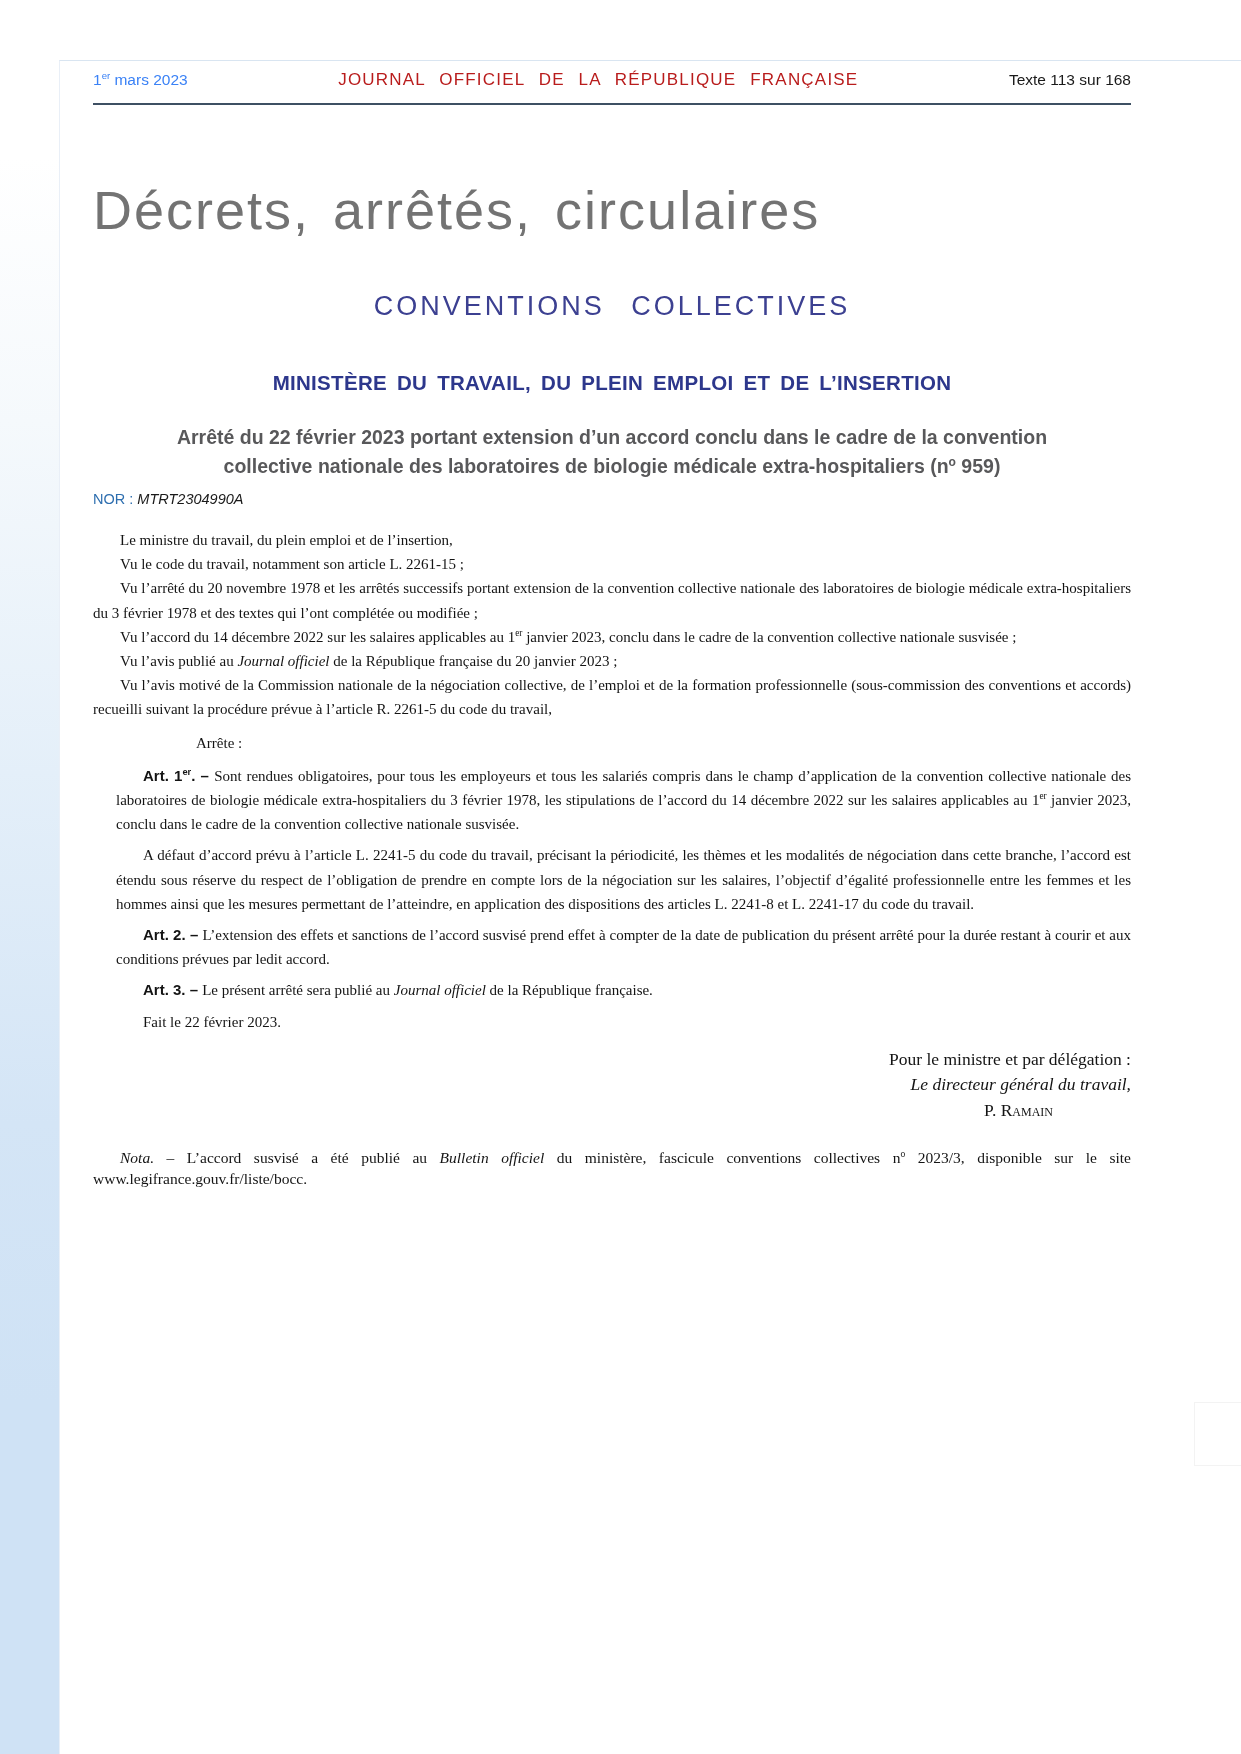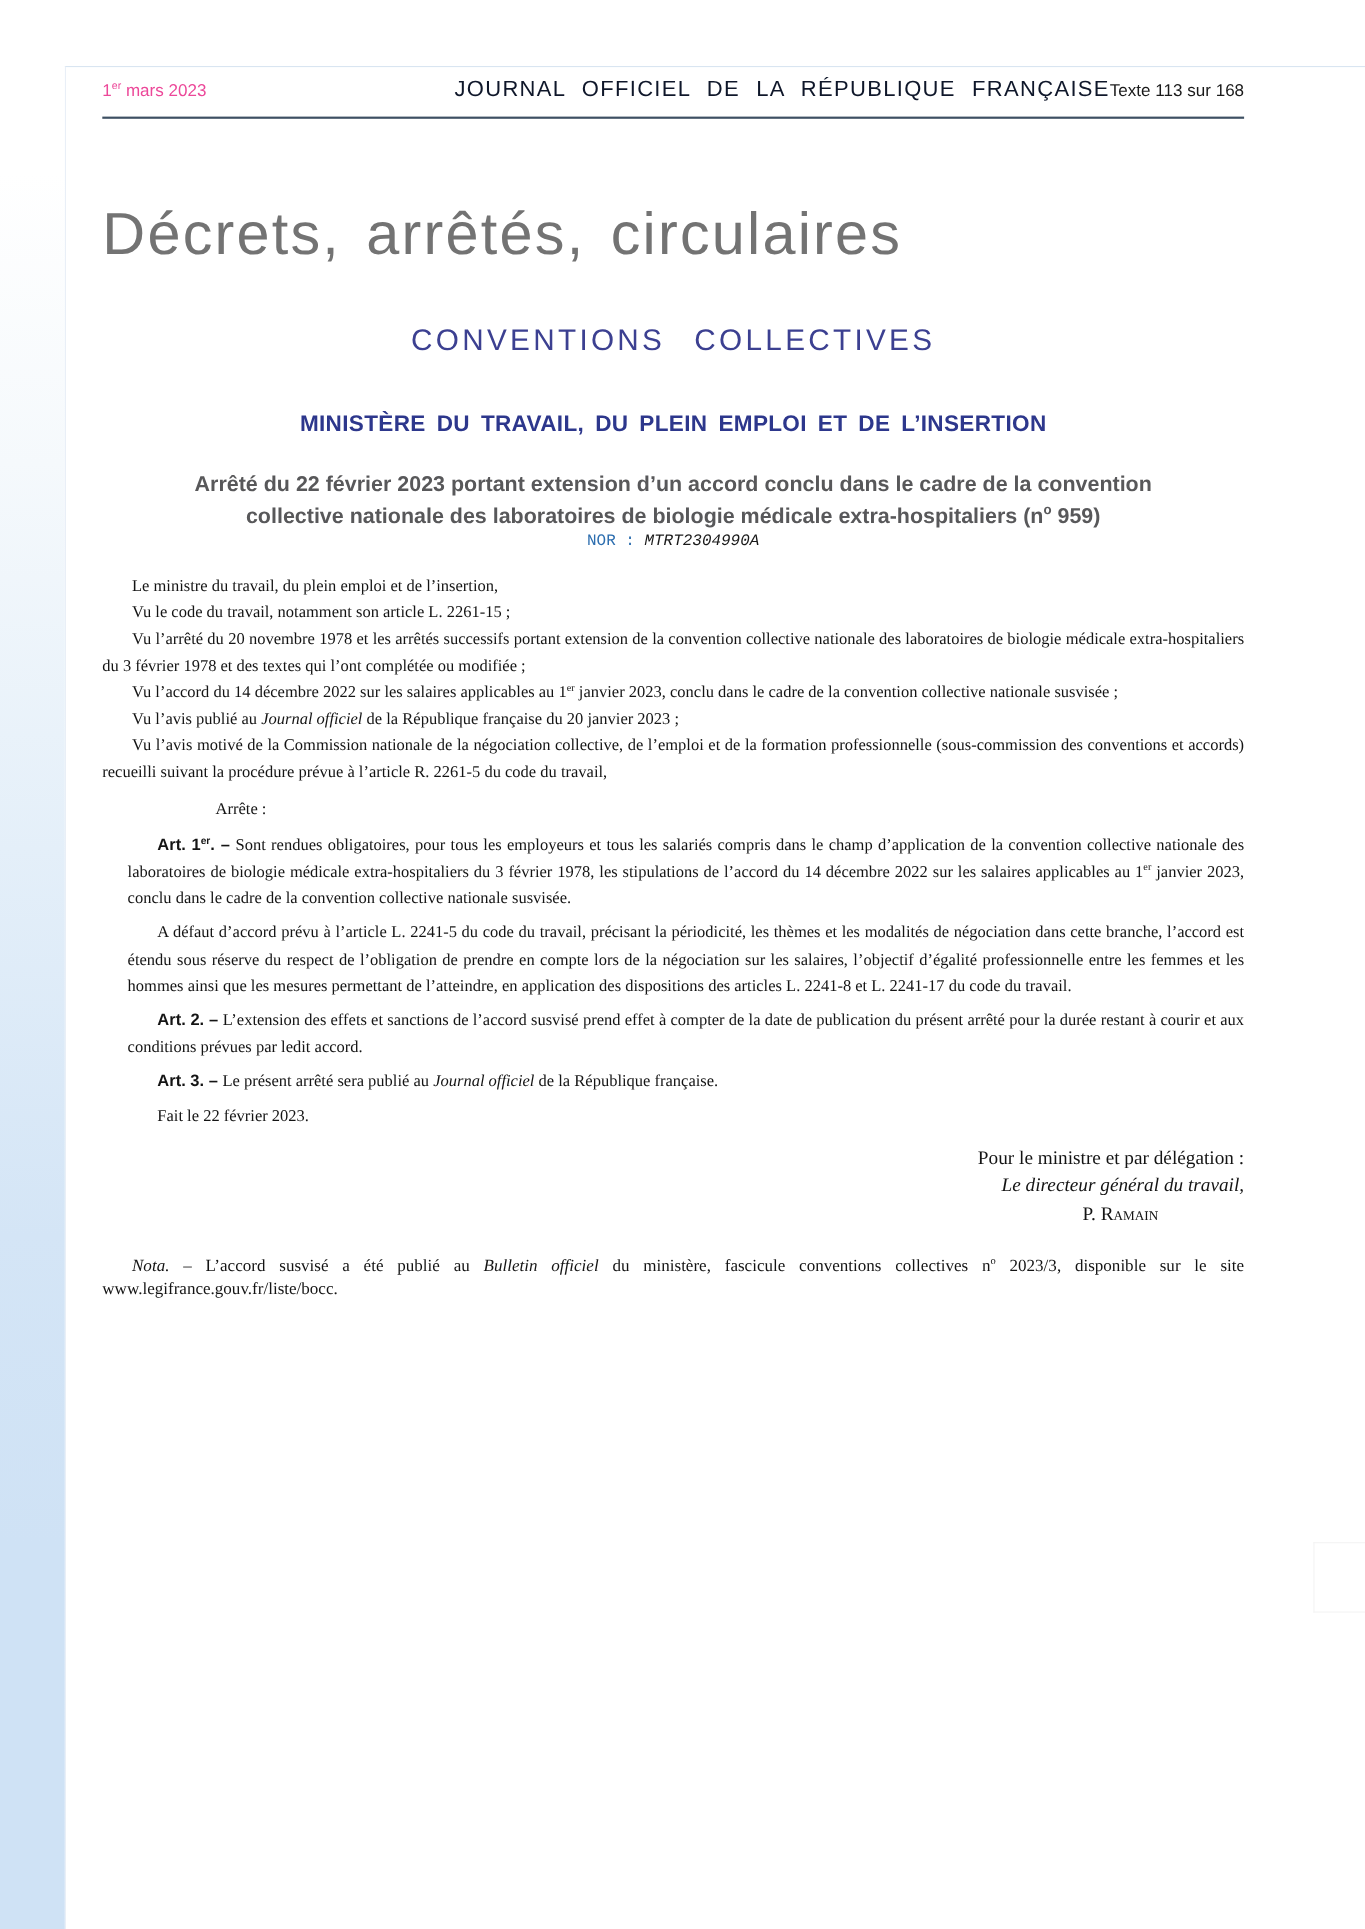--- a/index.html
+++ b/index.html
@@ -17,23 +17,23 @@
     position:absolute;left:59px;top:60px;width:1182px;height:1694px;
     background:#ffffff;border-top:1px solid #d9e5f1;border-left:1px solid #e9eff7;
     box-sizing:border-box;
   }
   .content{padding:0 110px 0 33px;}
   
   .jo-header{
     display:flex;align-items:baseline;padding-top:9px;
     font-family:"Liberation Sans", sans-serif;
   }
-  .jo-header .date{font-size:15.5px;color:#ec4899;white-space:nowrap;}
+  .jo-header .date{font-size:15.5px;color:#3b82f6;white-space:nowrap;}
   .jo-header .journal{
-    flex:1;text-align:right;font-size:20px;color:#0f172a;
+    flex:1;text-align:center;font-size:17px;color:#b91c1c;
     letter-spacing:1.2px;word-spacing:8px;white-space:nowrap;
   }
   .jo-header .ref{font-size:15.5px;color:#1a1a1a;white-space:nowrap;}
   .header-rule{height:2px;background:#3e5063;margin-top:13px;}
   
   .masthead-title{
     margin-top:78px;text-align:left;
     font-family:"Liberation Sans", sans-serif;font-weight:400;
     font-size:54px;letter-spacing:2px;word-spacing:6px;color:#737373;line-height:1;
   }
@@ -46,22 +46,22 @@
     margin-top:53px;text-align:center;
     font-family:"Liberation Sans", sans-serif;font-weight:bold;
     font-size:20.5px;letter-spacing:.3px;word-spacing:4px;color:#2d378c;line-height:1;
   }
   .act-heading{
     margin:29px auto 0;max-width:935px;text-align:center;
     font-family:"Liberation Sans", sans-serif;font-weight:bold;
     font-size:19.5px;line-height:1.5;color:#58585a;
   }
   .nor-line{
-    margin-top:0;text-align:center;
-    font-family:Liberation Mono, monospace;font-size:14.5px;color:#1a1a1a;
+    margin-top:10px;
+    font-family:Liberation Sans, sans-serif;font-size:14.5px;color:#1a1a1a;
   }
   .nor-line .nor-label{color:#2d6eaf;}
   .nor-line .nor-value{font-style:italic;}
   
   .body-text{margin-top:21px;font-size:15px;line-height:24.2px;text-align:justify;}
   .body-text p.para{margin:0;text-indent:27px;}
   .body-text p.arrete{text-indent:103px;margin-top:9px;margin-bottom:9px;}
   .body-text p.sp{margin-top:7px;margin-left:23px;}
   .b{font-family:"Liberation Sans", sans-serif;font-weight:bold;}
   .i{font-style:italic;}

